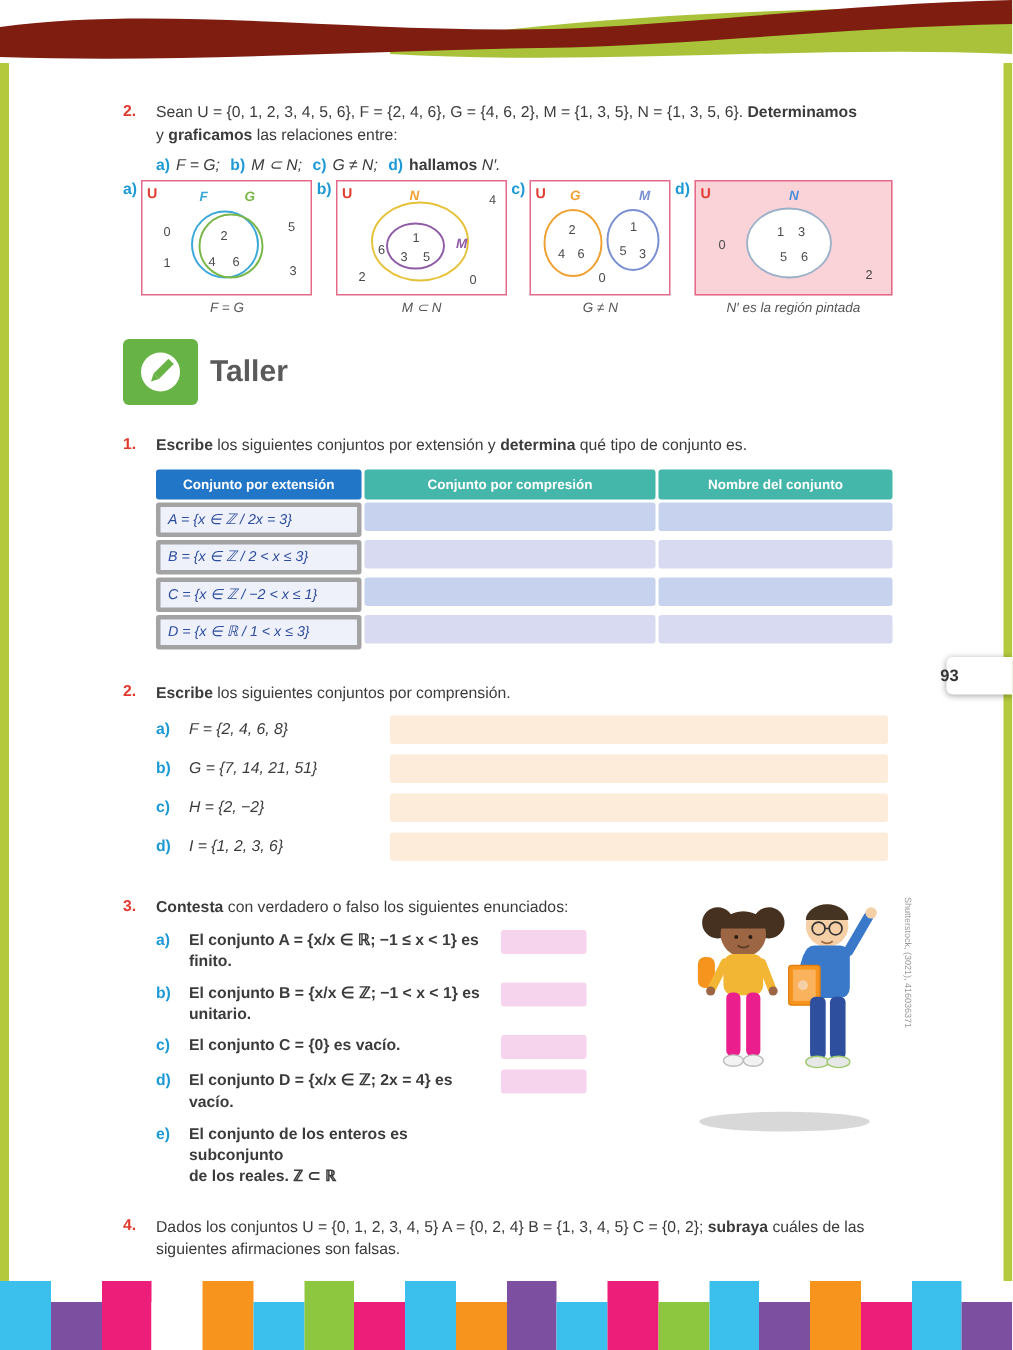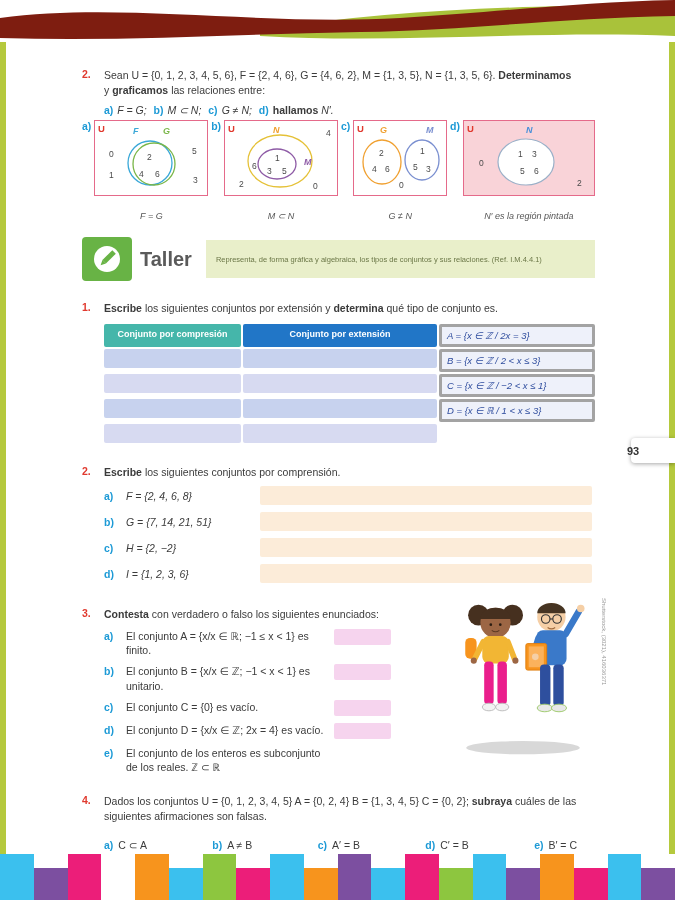--- a/index.html
+++ b/index.html
@@ -21,21 +21,21 @@
   .rel-line{margin-top:6px;}
   .rel-line span{margin-right:4px;}
   .sol{font-weight:bold;margin:8px 0 4px 0;}
   
   .venn-row{display:flex;justify-content:space-between;margin:2px 0 2px 0;}
   .venn-unit{display:flex;align-items:flex-start;}
   .vlabel{color:#1d9ad6;font-weight:bold;margin-right:3px;flex:none;}
   .vcol{display:flex;flex-direction:column;align-items:center;}
   .vbox{border:1px solid #e56a8a;background:#fff;}
   .vbox.pink{background:#f9d3d8;}
-  .vcaption{font-style:italic;font-size:9px;color:#555;margin-top:15px;text-align:center;}
+  .vcaption{font-style:italic;font-size:9px;color:#555;margin-top:3px;text-align:center;}
   .vnum{font-size:8.5px;fill:#4a4a4a;}
   .vset{font-size:9px;font-weight:bold;font-style:italic;}
   .vu{font-size:9.5px;font-weight:bold;fill:#e0392e;}
   
   .taller{display:flex;align-items:center;margin-top:16px;height:44px;}
   .taller-icon{width:50px;height:44px;background:#68b345;border-radius:4px;flex:none;
                display:flex;align-items:center;justify-content:center;}
   .taller-title{font-size:20px;font-weight:bold;color:#5a5a5a;padding:0 14px 0 8px;}
   .taller-band{flex:1;background:#e9efca;height:38px;display:flex;align-items:center;
                padding:0 10px;font-size:7.5px;color:#6b7747;}
@@ -48,21 +48,21 @@
          padding-left:5px;color:#2f4d9e;font-style:italic;font-size:9.5px;}
   .td.fillA{background:#c7d2ee;} .td.fillB{background:#d7daf1;}
   
   .item2{display:flex;align-items:center;margin-top:7px;}
   .item2 .lbl{width:22px;flex:none;}
   .item2 .txt{width:134px;flex:none;font-style:italic;}
   .ansbox{width:332px;height:19px;background:#fcecd9;border-radius:2px;}
   
   .item3{display:flex;align-items:flex-start;margin-top:7px;}
   .item3 .lbl{width:22px;flex:none;}
-  .item3 .txt{width:208px;flex:none;line-height:1.35;}
+  .item3 .txt{width:208px;flex:none;line-height:1.35;font-weight:bold;}
   .tfbox{width:57px;height:16px;background:#f6d4ee;border-radius:2px;flex:none;}
   
   .opts{display:flex;justify-content:space-between;margin-top:14px;padding-right:18px;}
   .opt{display:flex;gap:5px;}
   .opt .t{}
   
   .badge{position:absolute;right:0;top:438px;width:44px;height:25px;background:#fff;
          border-radius:4px 0 0 4px;box-shadow:0 1px 4px rgba(0,0,0,.35);
          display:flex;align-items:center;justify-content:center;gap:20px;}
   .badge .num{font-weight:bold;color:#333;font-size:11px;}
@@ -207,34 +207,34 @@
       <div class="taller-icon">
         <svg width="34" height="34" viewBox="0 0 34 34">
           <circle cx="17" cy="17" r="13" fill="#fff"></circle>
           <g transform="rotate(45 17 17)">
             <rect x="14.5" y="7" width="5" height="14" fill="#68b345"></rect>
             <path d="M14.5,21 L19.5,21 L17,26 Z" fill="#68b345"></path>
           </g>
         </svg>
       </div>
       <div class="taller-title">Taller</div>
-      <div class="taller-band">Representa, de forma gráfica y algebraica, los tipos de conjuntos y sus relaciones. (Ref. I.M.4.4.1)</div>
     </div>
 
     <div class="ex-row" style="margin-top:20px;">
       <div class="ex-num">1.</div>
       <div class="ex-body">
         <b>Escribe</b>
         <span>los siguientes conjuntos por extensión y</span>
         <b>determina</b>
         <span>qué tipo de conjunto es.</span>
 
         <div class="settable">
+          <div class="th bluehead">Conjunto por extensión</div>
           <div class="th teal">Conjunto por compresión</div>
-          <div class="th bluehead">Conjunto por extensión</div>
+          <div class="th teal">Nombre del conjunto</div>
 
           <div class="td c1">A = {x ∈ ℤ / 2x = 3}</div>
           <div class="td fillA"></div>
           <div class="td fillA"></div>
 
           <div class="td c1">B = {x ∈ ℤ / 2 &lt; x ≤ 3}</div>
           <div class="td fillB"></div>
           <div class="td fillB"></div>
 
           <div class="td c1">C = {x ∈ ℤ / −2 &lt; x ≤ 1}</div>

